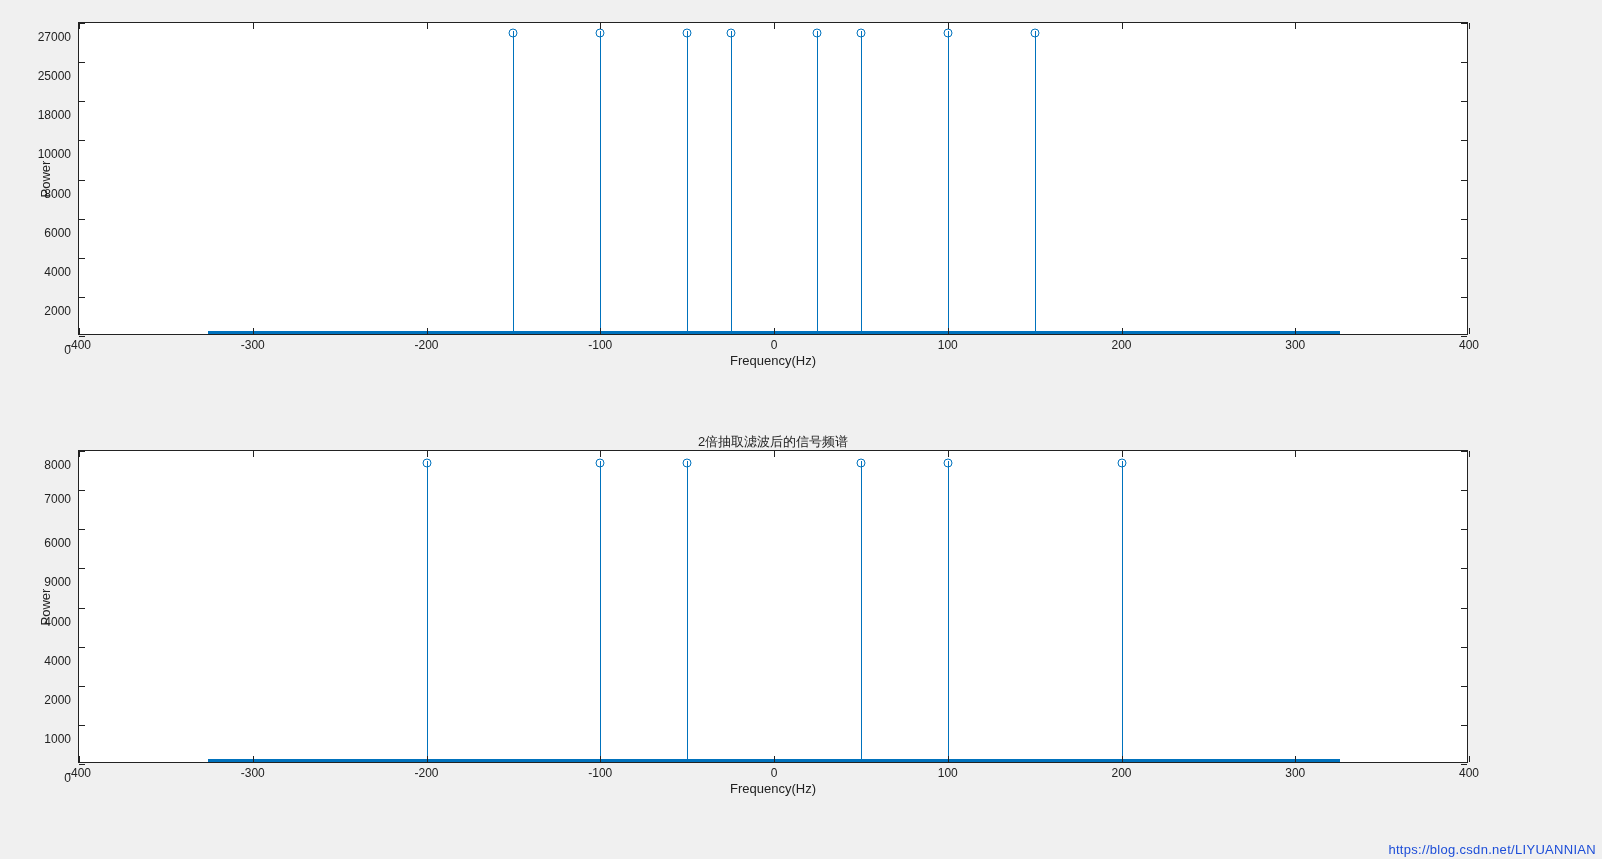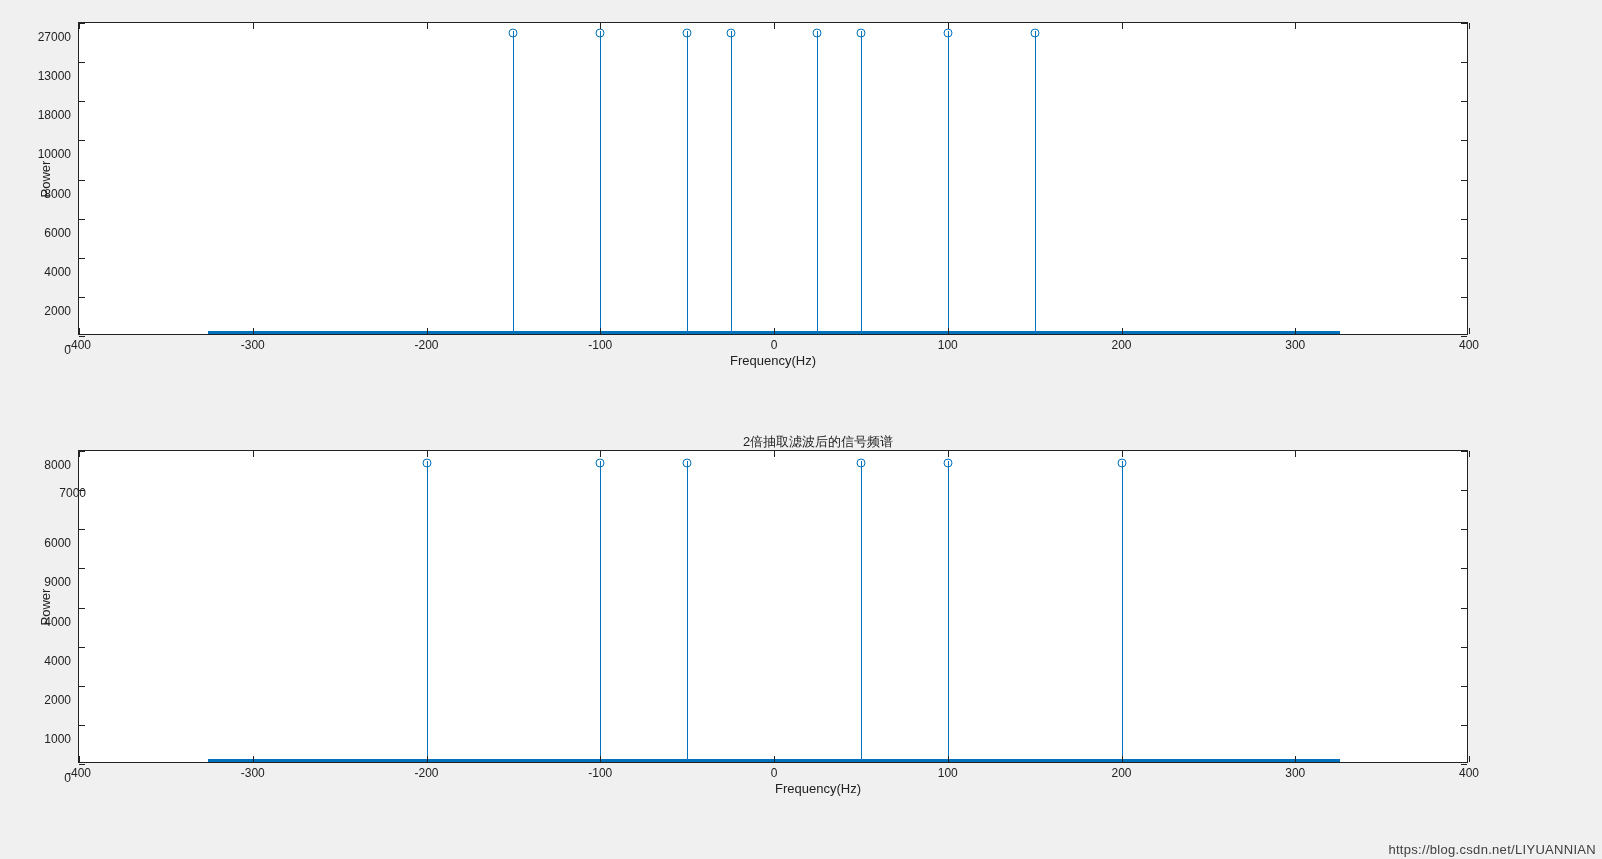--- a/index.html
+++ b/index.html
@@ -90,21 +90,21 @@
   .dense-band {
     position: absolute;
     height: 6px;
     background: #0072BD;
     bottom: -3px;
   }
   .watermark {
     position: absolute;
     right: 6px;
     bottom: 2px;
-    color: #404040;
+    color: #1d4ed8;
     font-size: 13px;
     letter-spacing: 0.3px;
     pointer-events: none;
   }
 </style>
 </head>
 <body>
 
 <div class="figure">
 
@@ -173,27 +173,27 @@
       <div class="tick-line" style="height: 1px; width: 6px; top: 156.5px; right: 0px;"></div>
       <div class="ytick-label" style="top: 156.5px;">8000</div>
       <div class="tick-line" style="height: 1px; width: 6px; top: 117.375px; left: 0px;"></div>
       <div class="tick-line" style="height: 1px; width: 6px; top: 117.375px; right: 0px;"></div>
       <div class="ytick-label" style="top: 117.375px;">10000</div>
       <div class="tick-line" style="height: 1px; width: 6px; top: 78.25px; left: 0px;"></div>
       <div class="tick-line" style="height: 1px; width: 6px; top: 78.25px; right: 0px;"></div>
       <div class="ytick-label" style="top: 78.25px;">18000</div>
       <div class="tick-line" style="height: 1px; width: 6px; top: 39.125px; left: 0px;"></div>
       <div class="tick-line" style="height: 1px; width: 6px; top: 39.125px; right: 0px;"></div>
-      <div class="ytick-label" style="top: 39.125px;">13000</div>
+      <div class="ytick-label" style="top: 39.125px;">25000</div>
       <div class="tick-line" style="height: 1px; width: 6px; top: 0px; left: 0px;"></div>
       <div class="tick-line" style="height: 1px; width: 6px; top: 0px; right: 0px;"></div>
       <div class="ytick-label" style="top: 0px;">27000</div>
     </div>
 
-  <div class="axes" id="ax2" style="left: 78px; top: 450px; width: 1390px; height: 313px; padding-left: 45px;">
+  <div class="axes" id="ax2" style="left: 78px; top: 450px; width: 1390px; height: 313px;">
     <div class="axes-title">2倍抽取滤波后的信号频谱</div>
     <div class="ylabel">Power</div>
     <div class="xlabel">Frequency(Hz)</div>
     <div class="plot-area">
         <div class="dense-band" style="left: 128.575px; width: 1132.85px;"></div>
         <div class="stem-line" style="left: 347.5px; height: 301.262px;"></div>
         <div class="stem-marker" style="left: 347.5px; top: 11.7375px;"></div>
         <div class="stem-line" style="left: 521.25px; height: 301.262px;"></div>
         <div class="stem-marker" style="left: 521.25px; top: 11.7375px;"></div>
         <div class="stem-line" style="left: 608.125px; height: 301.262px;"></div>
@@ -248,20 +248,20 @@
       <div class="tick-line" style="height: 1px; width: 6px; top: 156.5px; right: 0px;"></div>
       <div class="ytick-label" style="top: 156.5px;">4000</div>
       <div class="tick-line" style="height: 1px; width: 6px; top: 117.375px; left: 0px;"></div>
       <div class="tick-line" style="height: 1px; width: 6px; top: 117.375px; right: 0px;"></div>
       <div class="ytick-label" style="top: 117.375px;">9000</div>
       <div class="tick-line" style="height: 1px; width: 6px; top: 78.25px; left: 0px;"></div>
       <div class="tick-line" style="height: 1px; width: 6px; top: 78.25px; right: 0px;"></div>
       <div class="ytick-label" style="top: 78.25px;">6000</div>
       <div class="tick-line" style="height: 1px; width: 6px; top: 39.125px; left: 0px;"></div>
       <div class="tick-line" style="height: 1px; width: 6px; top: 39.125px; right: 0px;"></div>
-      <div class="ytick-label" style="top: 28px; margin-left: 15px;">7000</div>
+      <div class="ytick-label" style="top: 34px;">7000</div>
       <div class="tick-line" style="height: 1px; width: 6px; top: 0px; left: 0px;"></div>
       <div class="tick-line" style="height: 1px; width: 6px; top: 0px; right: 0px;"></div>
       <div class="ytick-label" style="top: 0px;">8000</div>
     </div>
 
   <div class="watermark">https://blog.csdn.net/LIYUANNIAN</div>
 </div>
 
 </body></html>

